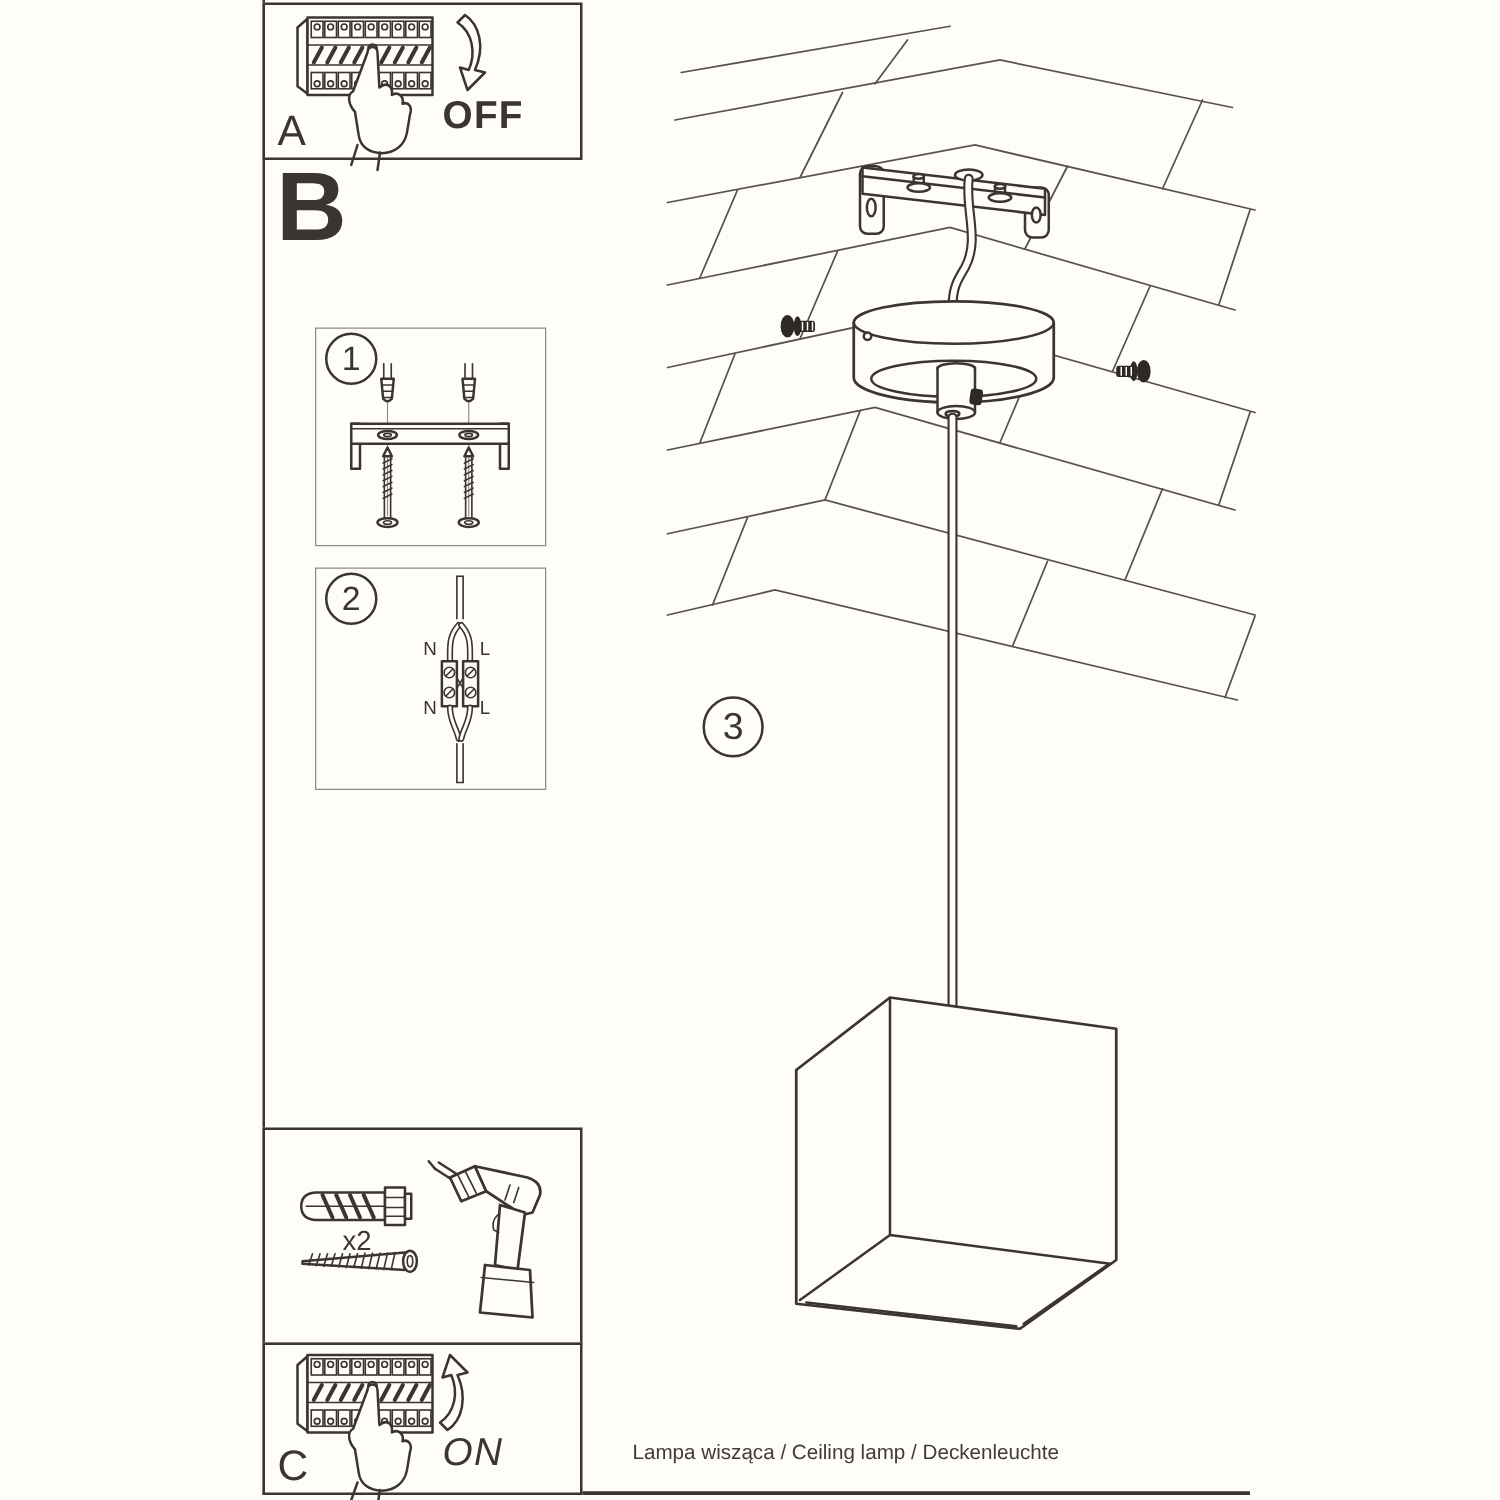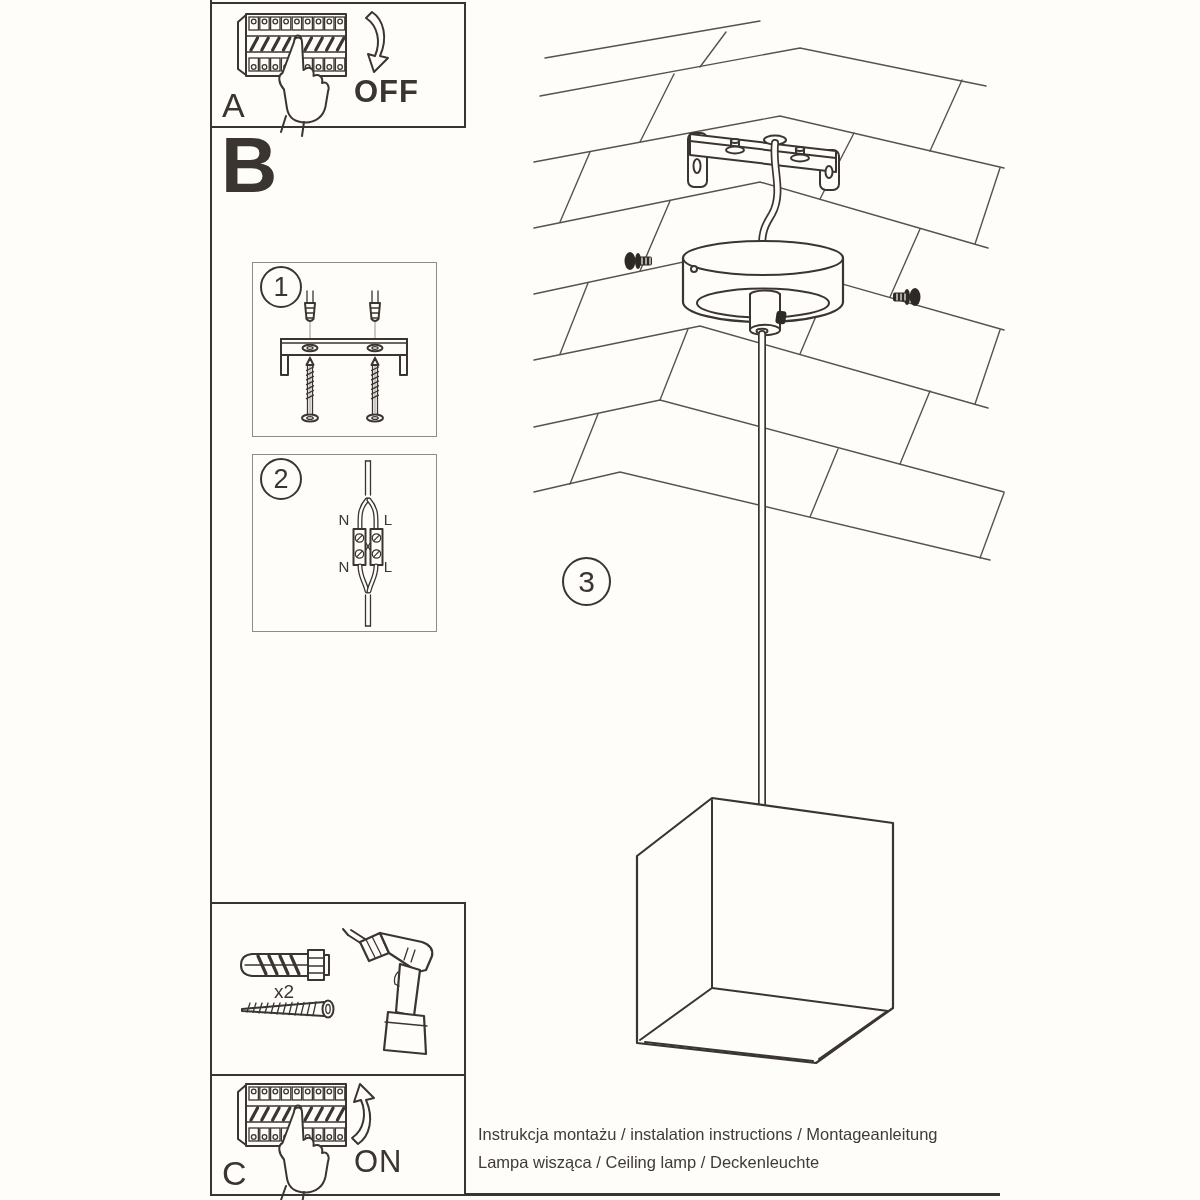--- a/index.html
+++ b/index.html
@@ -8,21 +8,21 @@
   .box{position:absolute;border:2px solid #3a3530;background:#fffdf9;box-sizing:border-box;}
   .box-light{position:absolute;border:1.4px solid #8f8b85;background:#fffdf9;box-sizing:border-box;}
   .vrule{position:absolute;background:#3a3530;}
   .hrule{position:absolute;background:#3a3530;}
   .big-letter{position:absolute;font-size:34px;font-weight:400;line-height:1;}
   .huge-letter{position:absolute;font-size:78px;font-weight:700;line-height:1;letter-spacing:-2px;}
   .action{position:absolute;font-size:31px;font-weight:400;letter-spacing:1px;line-height:1;}
   .badge{position:absolute;border:2px solid #3a3530;border-radius:50%;background:#fffdf9;
          display:flex;align-items:center;justify-content:center;font-size:27px;line-height:1;}
   .wire-label{position:absolute;font-size:15px;line-height:1;width:16px;text-align:center;}
-  .qty{position:absolute;font-size:19px;line-height:1;}
+  .qty{position:absolute;font-size:22px;line-height:1;}
   .footer-line{position:absolute;font-size:16.5px;line-height:1;color:#403b36;white-space:nowrap;}
   svg{position:absolute;overflow:visible;}
   .ln{stroke:#3a3530;fill:none;stroke-width:2;stroke-linecap:round;stroke-linejoin:round;}
   .fw{fill:#fffdf9;stroke:#3a3530;stroke-width:2;stroke-linejoin:round;}
   .fw22{fill:#fffdf9;stroke:#3a3530;stroke-width:2.2;stroke-linejoin:round;}
   .thin{stroke:#57524c;stroke-width:1.4;fill:none;stroke-linecap:round;}
   .hair{stroke:#8c8882;stroke-width:0.9;fill:none;}
   .t13{stroke:#3a3530;stroke-width:1.3;fill:none;stroke-linecap:round;}
   .t32{stroke:#3a3530;stroke-width:3.2;fill:none;stroke-linecap:round;}
   .dark{fill:#2d2925;}
@@ -445,20 +445,19 @@
         <circle class="fw" cx="60" cy="27" r="3.4" stroke-width="1.6"></circle>
       </g>
       <g transform="translate(86,38)">
         <path class="fw" d="M-4,-2 a4,4.5 0 0 1 8,0 l1.5,28 c6,-5 11,-1 10,6 c5,-3 10,1 8.5,7 c5,-2 8,3 6,8.5 l-2.5,15 c-2,10 -10,16 -20,16 c-10,0 -17,-5 -18.5,-14 l-3,-19 c-5.5,-6 -6.5,-14 -1.5,-16.5 z"></path>
         <path class="ln" d="M6,78 L4,90 M-12,72 L-17,86"></path>
       </g>
       <g transform="translate(138,8)">
         <path class="fw" d="M8,60 C20,52 24,34 16,16 L24,14 L10,0 L4,18 L11,16 C17,30 14,46 2,54 Z"></path>
       </g>
     </svg>
-    <span class="action" style="left:142px;top:70px;">ON</span>
+    <span class="action" style="left:142px;top:70px;font-style:italic;">ON</span>
     <span class="big-letter" style="left:10px;top:80px;">C</span>
   </div>
 
-  <span class="footer-line" style="left:478px;top:1126px;">Instrukcja montażu / instalation instructions / Montageanleitung</span>
-  <span class="footer-line" style="left:478px;top:1154px;">Lampa wisząca / Ceiling lamp / Deckenleuchte</span>
+  <span class="footer-line" style="left:506px;top:1154px;">Lampa wisząca / Ceiling lamp / Deckenleuchte</span>
 
 </div>
 
 </body></html>

